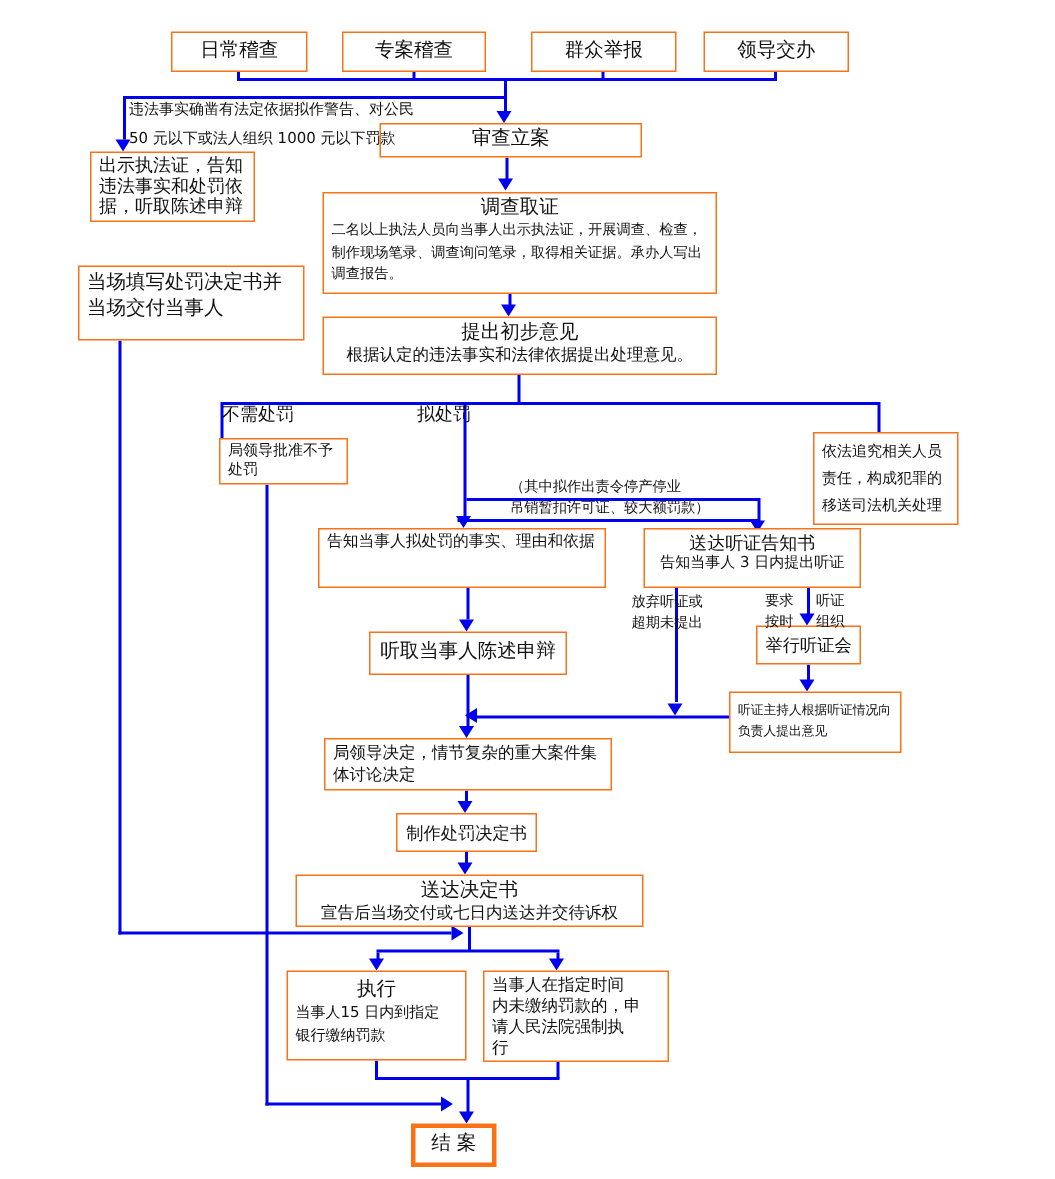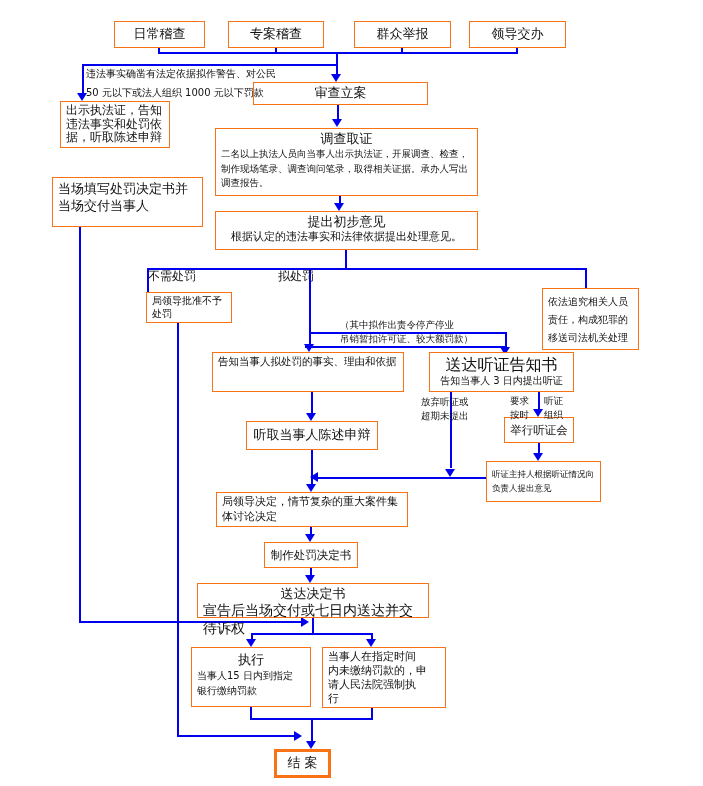--- a/index.html
+++ b/index.html
@@ -132,21 +132,21 @@
     <div class="b" style="font-size:10px;line-height:18px">依法追究相关人员
 责任，构成犯罪的
 移送司法机关处理</div>
     </div>
 
   <div class="bx" style="left:212px;top:352px;width:192px;height:40px">
     <div class="b" style="text-align:left;font-size:10.5px">告知当事人拟处罚的事实、理由和依据</div>
     </div>
 
   <div class="bx" style="left:429px;top:352px;width:145px;height:40px">
-    <div class="t" style="font-size:16px">送达听证告知书</div>
+    <div class="t" style="font-size:12px">送达听证告知书</div>
     <div class="b" style="text-align:center;font-size:10px">告知当事人 3 日内提出听证</div>
     </div>
 
   <div class="bx c" style="left:504px;top:417px;width:70px;height:26px">
     <span style="font-size:11.5px">举行听证会</span>
     </div>
 
   <div class="bx" style="left:486px;top:461px;width:115px;height:41px;padding-top:5px">
     <div class="b" style="font-size:8.5px;line-height:14px">听证主持人根据听证情况向
 负责人提出意见</div>
@@ -160,21 +160,21 @@
     <div class="b" style="font-size:11px;line-height:14.5px">局领导决定，情节复杂的重大案件集
 体讨论决定</div>
     </div>
 
   <div class="bx c" style="left:264px;top:542px;width:94px;height:26px">
     <span style="font-size:11.5px">制作处罚决定书</span>
     </div>
 
   <div class="bx" style="left:197px;top:583px;width:232px;height:35px">
     <div class="t">送达决定书</div>
-    <div class="b" style="text-align:left;font-size:14px">宣告后当场交付或七日内送达并交待诉权</div>
+    <div class="b" style="text-align:center;font-size:11px">宣告后当场交付或七日内送达并交待诉权</div>
     </div>
 
   <div class="bx" style="left:191px;top:647px;width:120px;height:60px;padding-top:4px">
     <div class="t">执行</div>
     <div class="b" style="text-align:left;font-size:10px;line-height:15px">当事人15 日内到指定
 银行缴纳罚款</div>
     </div>
 
   <div class="bx" style="left:322px;top:647px;width:124px;height:61px">
     <div class="b" style="font-size:11px;line-height:14px">当事人在指定时间

